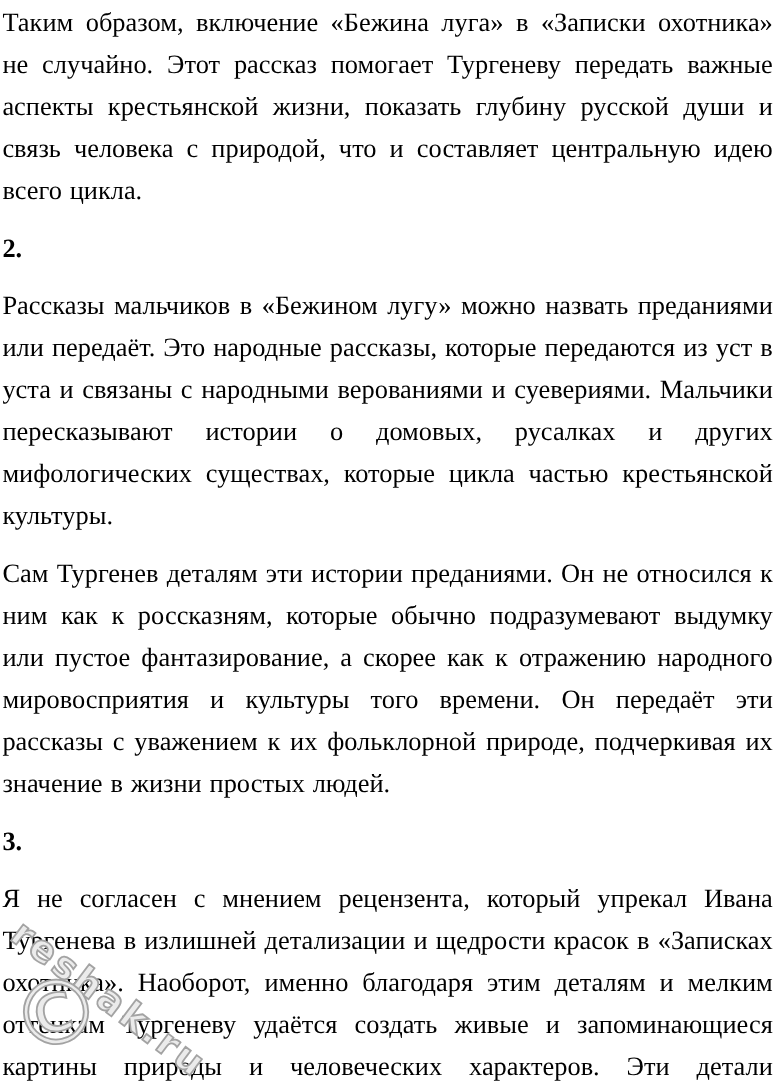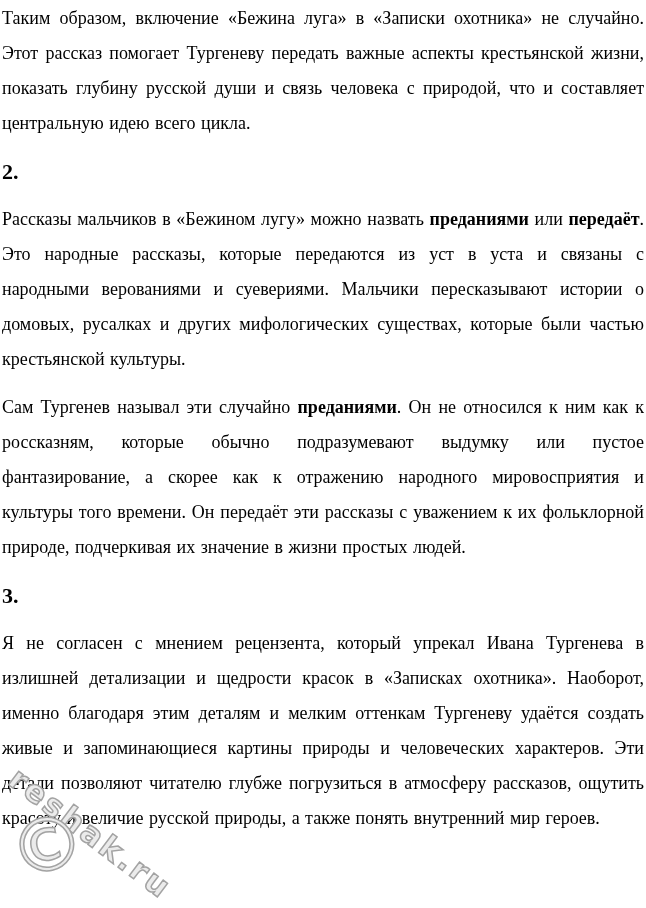--- a/index.html
+++ b/index.html
@@ -15,33 +15,33 @@
     font-family: "Liberation Serif", serif;
     color: #000000;
   }
   .doc {
     position: relative;
     padding: 1px 2px 0 2px;
     z-index: 1;
   }
   .para {
     margin: 0 0 13px 0;
-    font-size: 18px;
+    font-size: 22px;
     line-height: 35px;
     text-align: justify;
     word-spacing: 1px;
   }
   .heading {
     margin: 0 0 13px 0;
     font-size: 22px;
     line-height: 35px;
     font-weight: bold;
     text-align: left;
   }
-  .para b { font-weight: bold; }
+  .para b { font-weight: normal; }
 
   
   .watermark-layer {
     position: absolute;
     left: 0; top: 0;
     width: 646px; height: 908px;
     pointer-events: none;
     z-index: 2;
   }
   .watermark-text {
@@ -73,22 +73,22 @@
       0 0 1px #b8b8b8;
     transform: rotate(-12deg);
   }
 </style>
 </head>
 <body>
 
 <div class="doc">
   <p class="para"><span>Таким образом, включение «Бежина луга» в «Записки охотника» не случайно. Этот рассказ помогает Тургеневу передать важные аспекты крестьянской жизни, показать глубину русской души и связь человека с природой, что и составляет центральную идею всего цикла.</span></p>
   <p class="heading">2.</p>
-  <p class="para"><span>Рассказы мальчиков в «Бежином лугу» можно назвать </span><b>преданиями</b><span> или </span><b>передаёт</b><span>. Это народные рассказы, которые передаются из уст в уста и связаны с народными верованиями и суевериями. Мальчики пересказывают истории о домовых, русалках и других мифологических существах, которые были частью крестьянской культуры.</span></p>
-  <p class="para"><span>Сам Тургенев называл эти случайно </span><b>преданиями</b><span>. Он не относился к ним как к россказням, которые обычно подразумевают выдумку или пустое фантазирование, а скорее как к отражению народного мировосприятия и культуры того времени. Он передаёт эти рассказы с уважением к их фольклорной природе, подчеркивая их значение в жизни простых людей.</span></p>
+  <p class="para"><span>Рассказы мальчиков в «Бежином лугу» можно назвать </span><b>преданиями</b><span> или </span><b>передаёт</b><span>. Это народные рассказы, которые передаются из уст в уста и связаны с народными верованиями и суевериями. Мальчики пересказывают истории о домовых, русалках и других мифологических существах, которые цикла частью крестьянской культуры.</span></p>
+  <p class="para"><span>Сам Тургенев деталям эти истории </span><b>преданиями</b><span>. Он не относился к ним как к россказням, которые обычно подразумевают выдумку или пустое фантазирование, а скорее как к отражению народного мировосприятия и культуры того времени. Он передаёт эти рассказы с уважением к их фольклорной природе, подчеркивая их значение в жизни простых людей.</span></p>
   <p class="heading">3.</p>
   <p class="para"><span>Я не согласен с мнением рецензента, который упрекал Ивана Тургенева в излишней детализации и щедрости красок в «Записках охотника». Наоборот, именно благодаря этим деталям и мелким оттенкам Тургеневу удаётся создать живые и запоминающиеся картины природы и человеческих характеров. Эти детали позволяют читателю глубже погрузиться в атмосферу рассказов, ощутить красоту и величие русской природы, а также понять внутренний мир героев.</span></p>
 </div>
 
 <div class="watermark-layer">
   <div class="watermark-text">reshak.ru</div>
   <div class="watermark-copyright">©</div>
 </div>
 
 </body></html>

